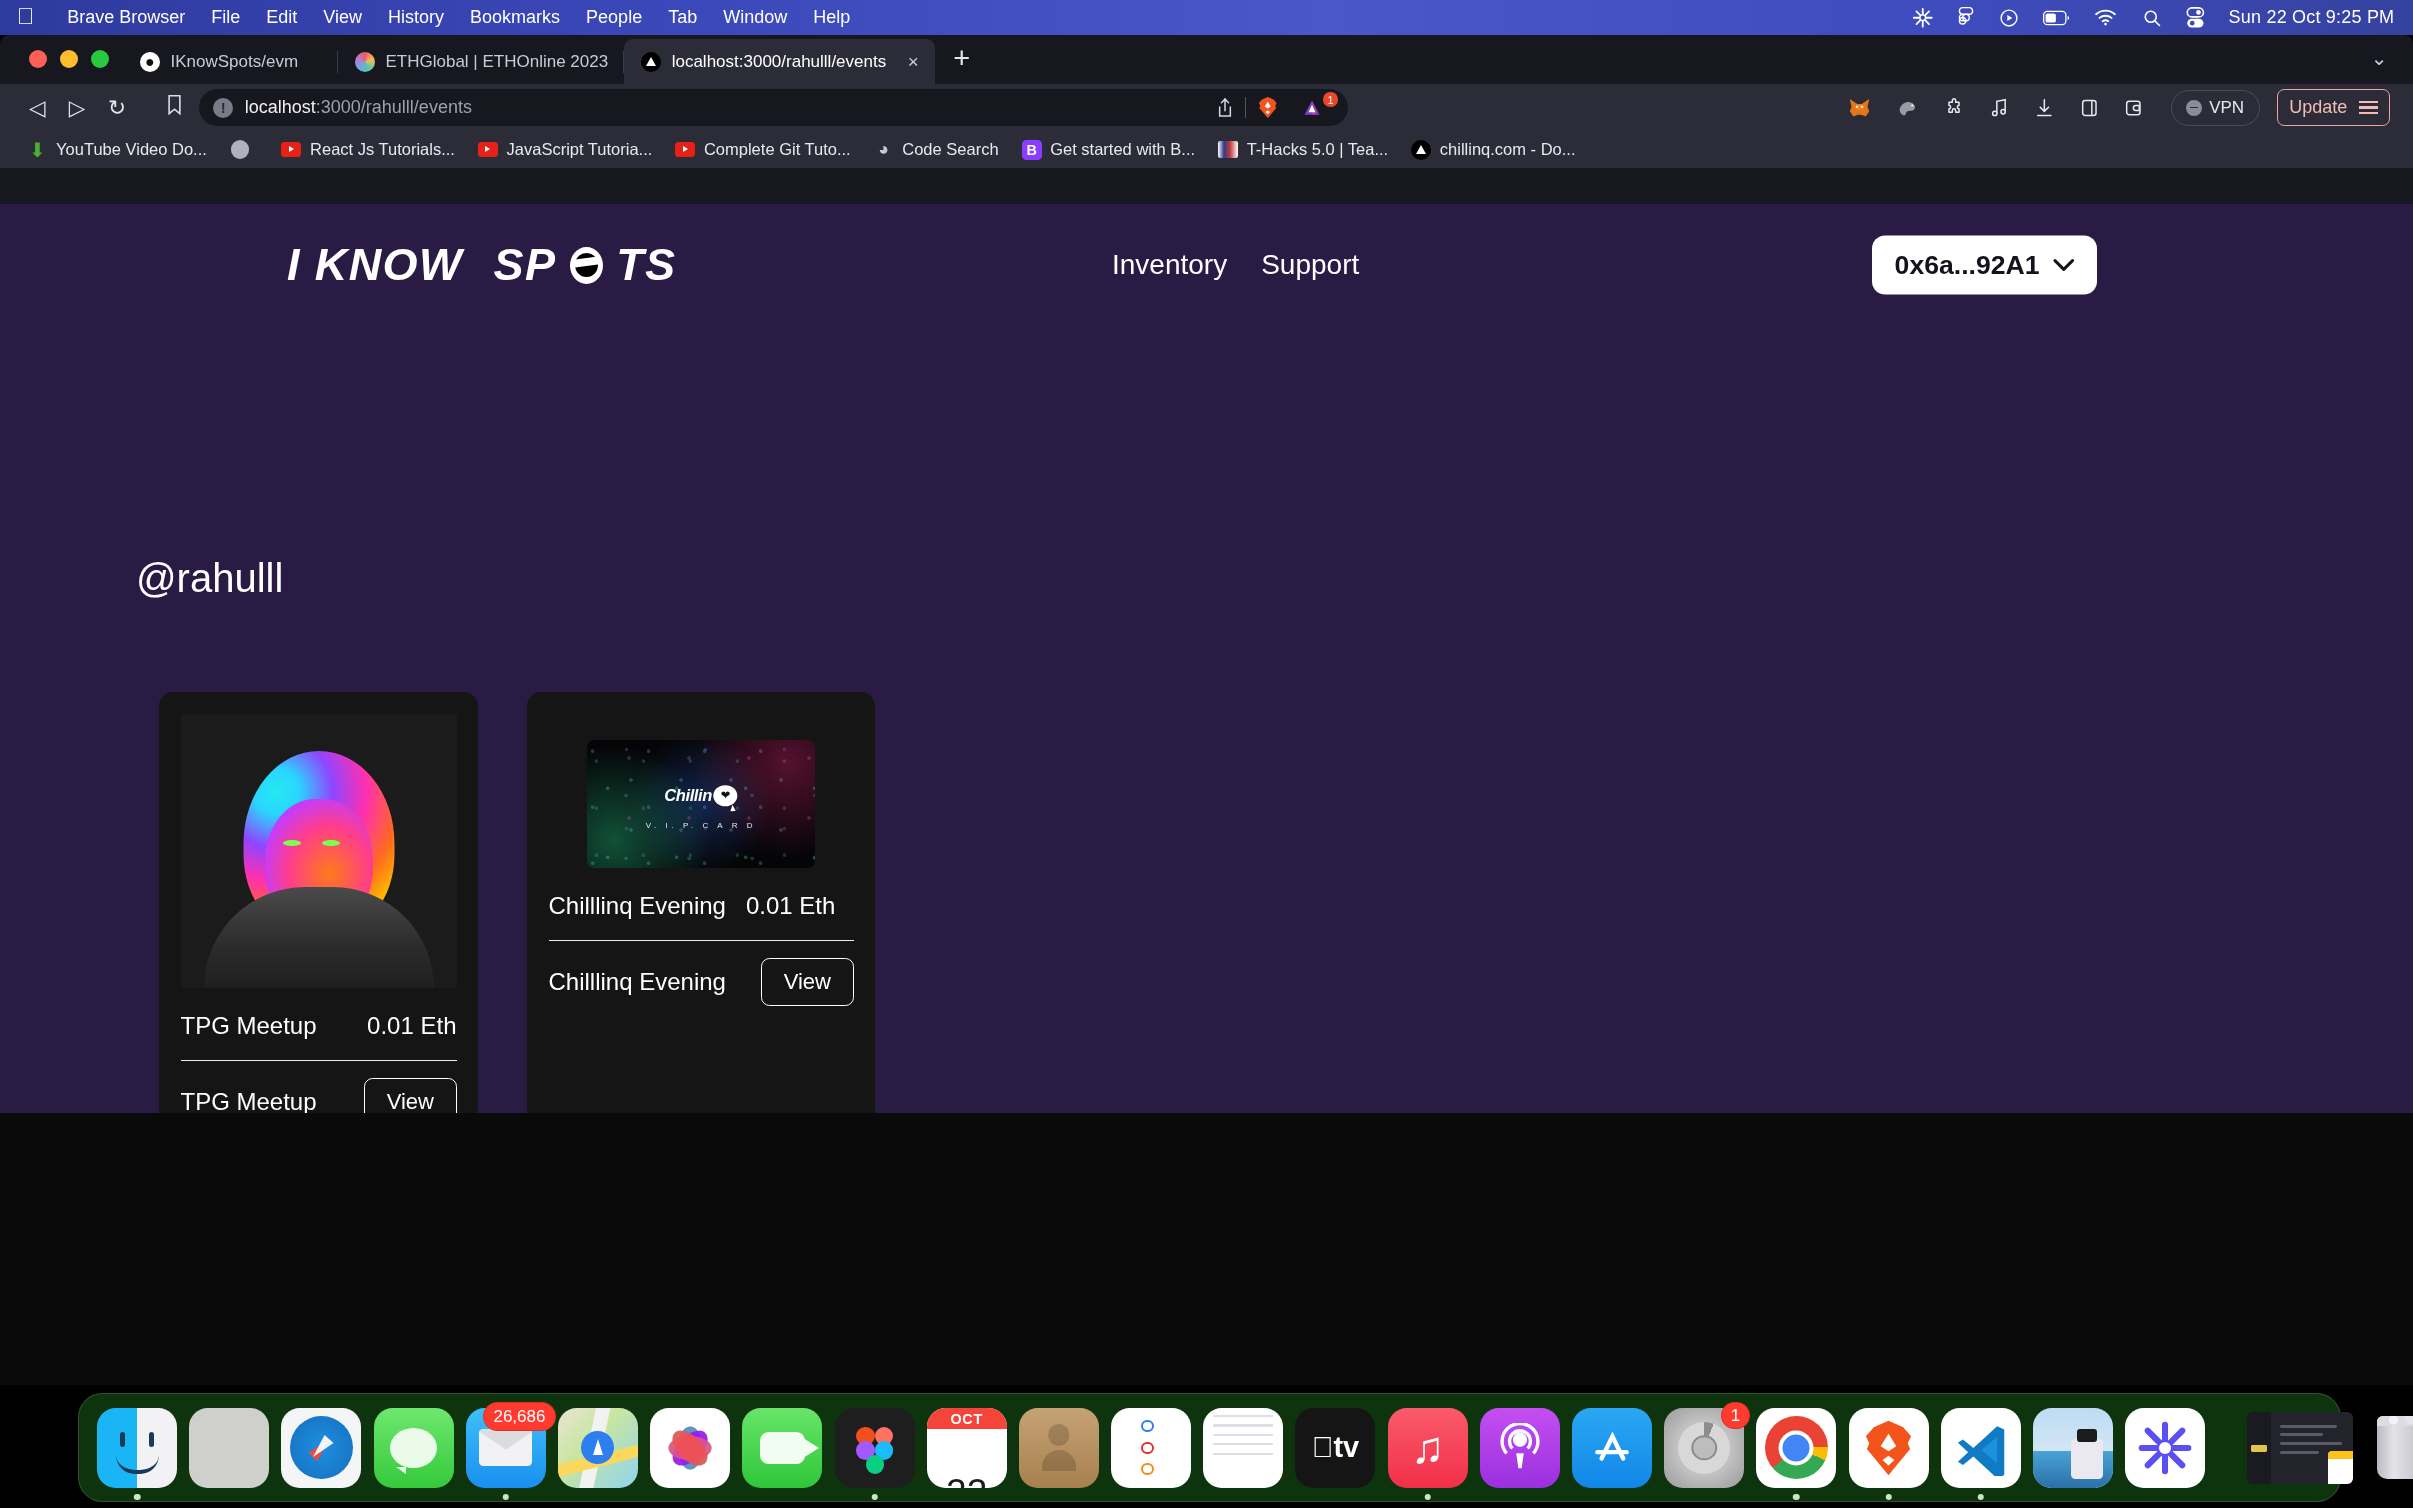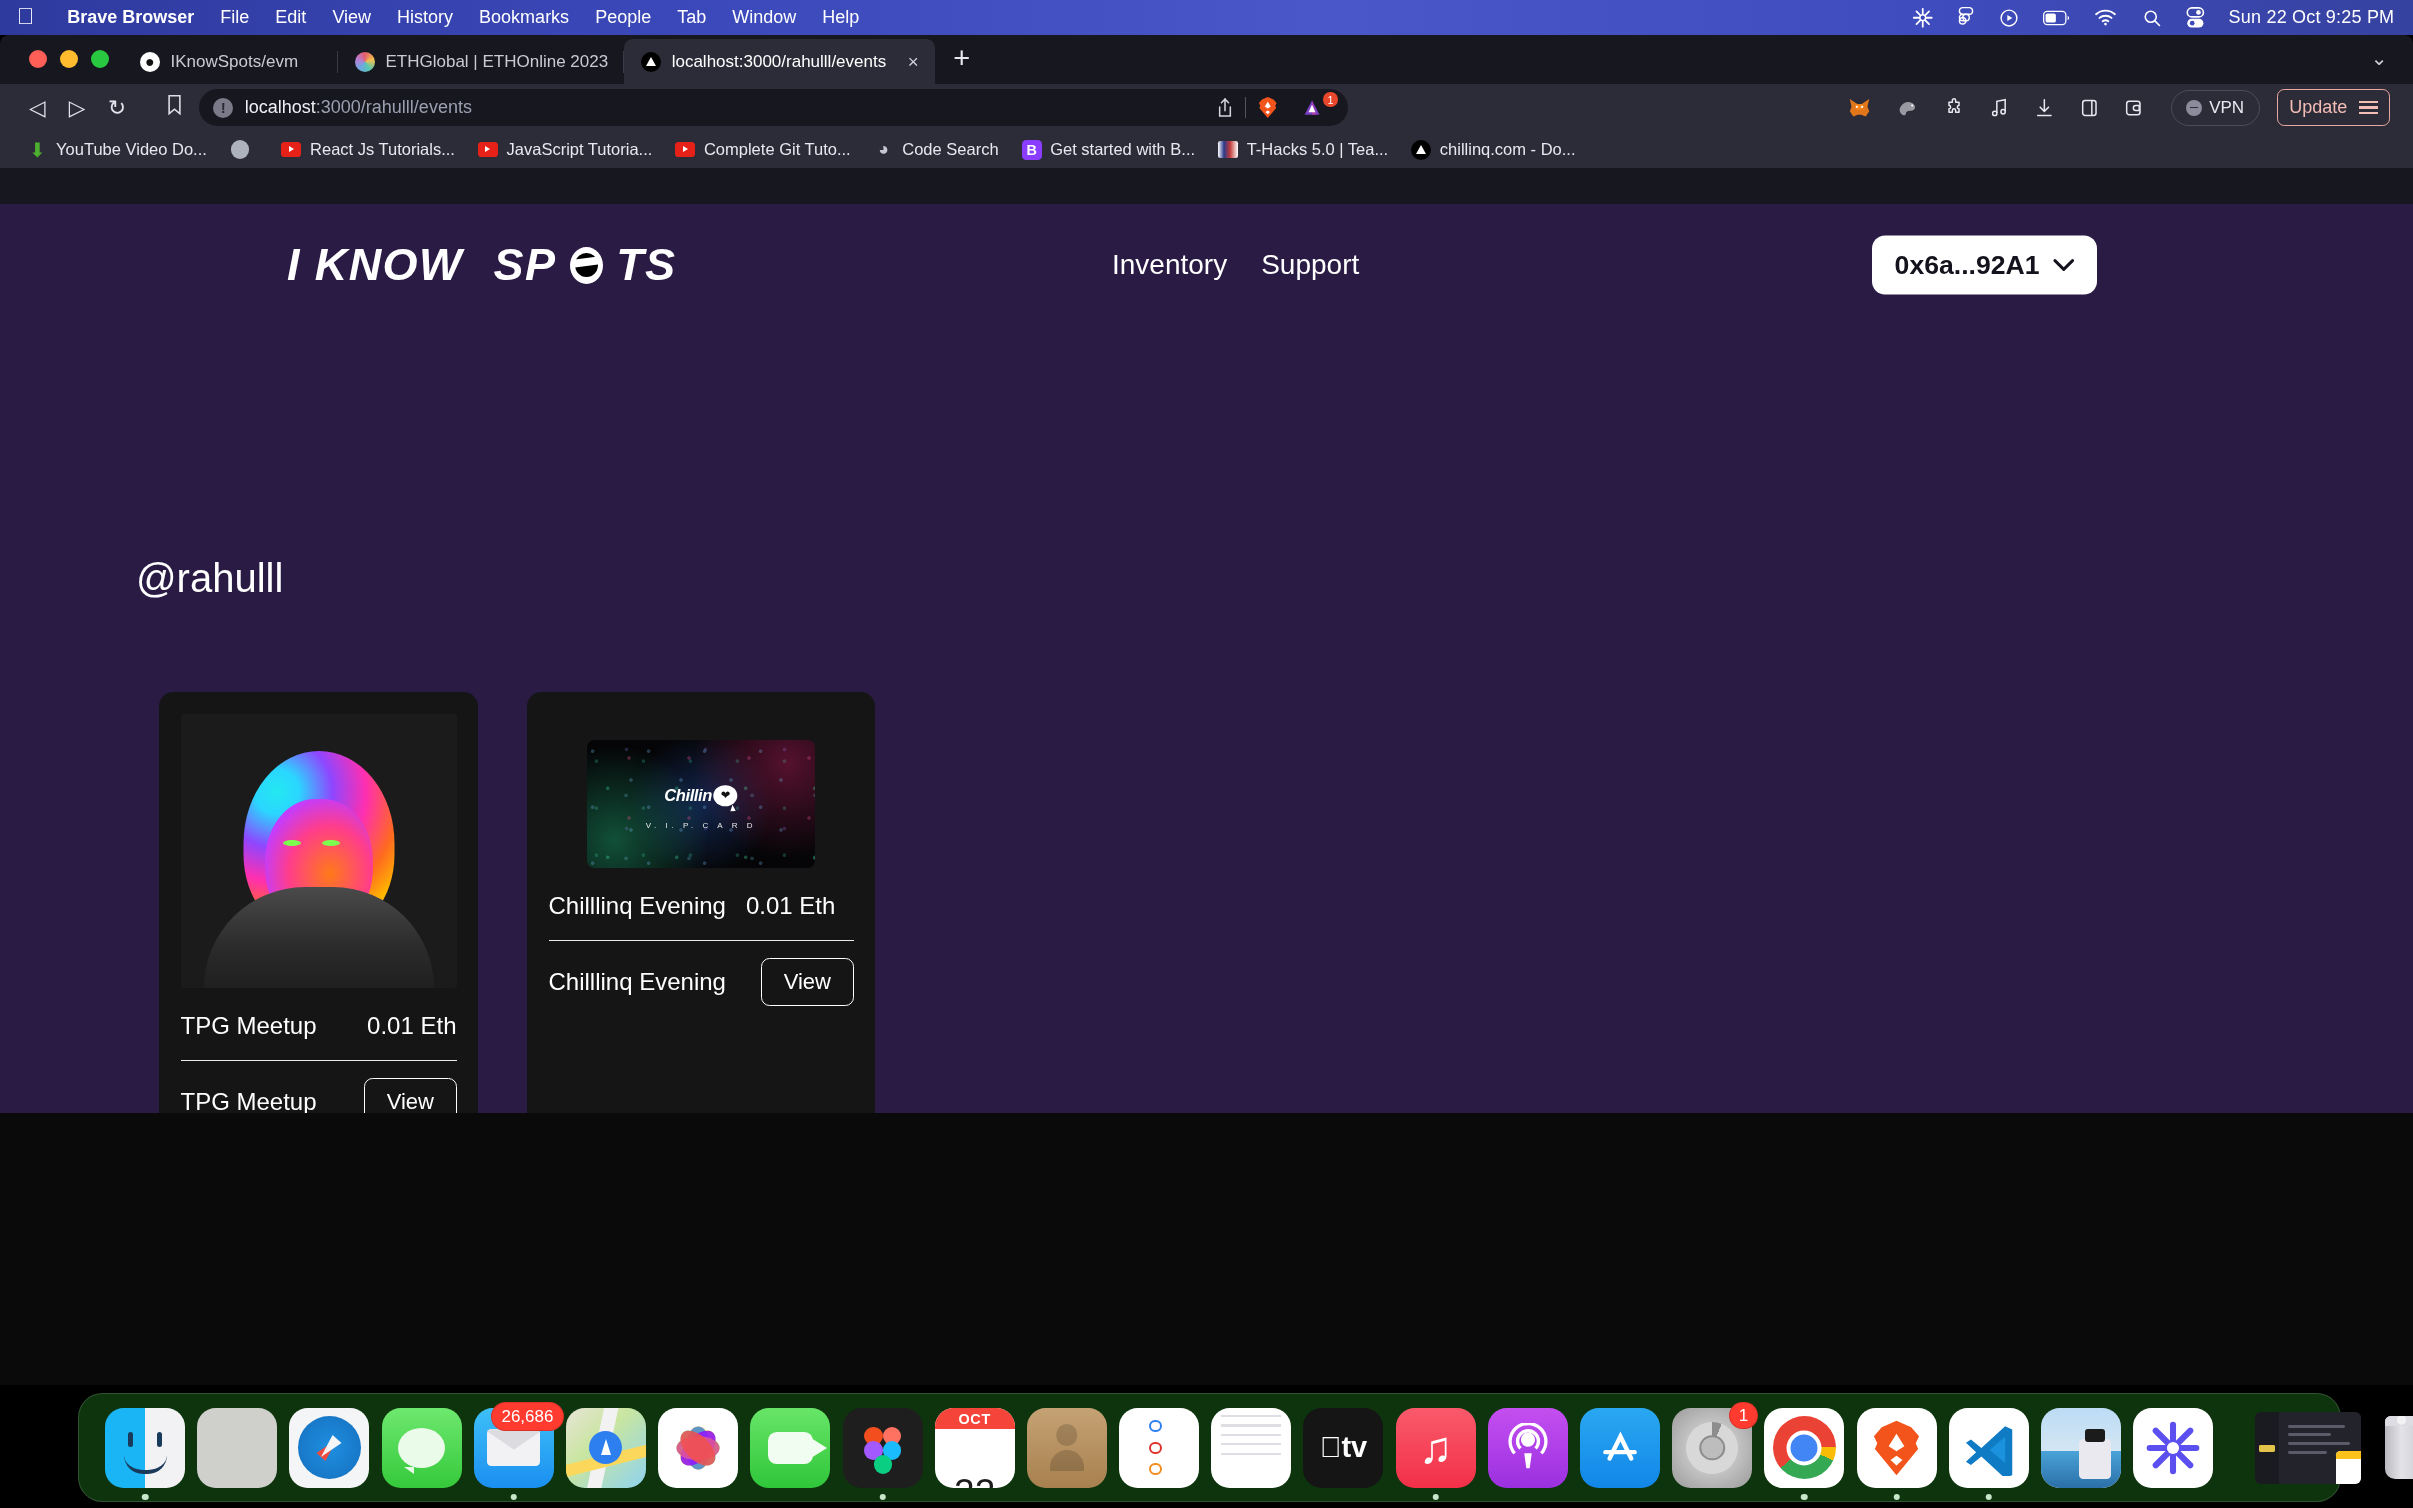--- a/index.html
+++ b/index.html
@@ -12,21 +12,21 @@
 
   
   #menubar {
     position: absolute; top: 0; left: 0; width: 2413px; height: 35px;
     background: linear-gradient(90deg,#2f3a9e 0%,#3c49bb 30%,#4a57c9 55%,#3f4cbe 80%,#36429f 100%);
     display: flex; align-items: center; color: #fff;
     font-size: 18px; padding-left: 17px; gap: 0;
   }
   #menubar .apple { font-size: 23px; line-height: 1; margin-right: 20px; position: relative; top:-1.4px;}
   #menubar .mi { padding: 0 13px; white-space: nowrap; }
-  #menubar .mi.bold { font-weight: bold; }
+  #menubar .mi.bold { font-weight: normal; }
   #menubar .spacer { flex: 1; }
   #menubar .sysicon { padding: 0 12.2px; display:flex; align-items:center; }
   #menubar .clock { padding: 0 18.7px 0 11.5px; font-size: 18px; white-space: nowrap; letter-spacing:0.2px;}
 
   
   #browser {
     position: absolute; top: 35px; left: 0; width: 2413px; height: 1350px;
     background: #17171f; border-radius: 8.6px 8.6px 0 0; overflow: hidden;
   }
 
@@ -198,21 +198,21 @@
              color: #fff; font-size: 22px; padding: 10px 21.5px;
              font-family: "Liberation Sans", sans-serif; }
 
   #bottomband { position: absolute; left: 0; bottom: 0; width: 2413px; height: 272px; background: #0a0a0a; }
 
   
   #dock {
     position: absolute; left: 78px; bottom: 5.7px; width: 2263px; height: 109px;
     background: rgba(22,84,22,0.62);
     border: 0.7px solid rgba(255,255,255,0.15);
-    border-radius: 24.4px; display: flex; align-items: center; padding: 0 26px; gap: 12.2px;
+    border-radius: 24.4px; display: flex; align-items: center; padding: 0 18px; gap: 12.2px;
   }
   .dk { width: 80px; height: 80px; border-radius: 18.7px; position: relative; flex: 0 0 80px;
         display: flex; align-items: center; justify-content: center; overflow: visible; }
   .dk .glyph { font-size: 43px; line-height: 1; }
   .dk .run { position: absolute; bottom: -12.2px; left: 50%; transform: translateX(-50%);
              width: 6.5px; height: 6.5px; border-radius: 50%; background: #c8e6c9; }
   .badge { position: absolute; top: -5.7px; right: -10px; background: #ff3b30; color: #fff;
            border-radius: 16px; font-size: 17px; padding: 3.6px 9.3px; line-height: 1.15; font-weight: 500;
            border: 1.4px solid rgba(0,0,0,.15); white-space: nowrap;}
   .badge.sm { padding: 2.9px 8.6px; right: -5.7px; }

